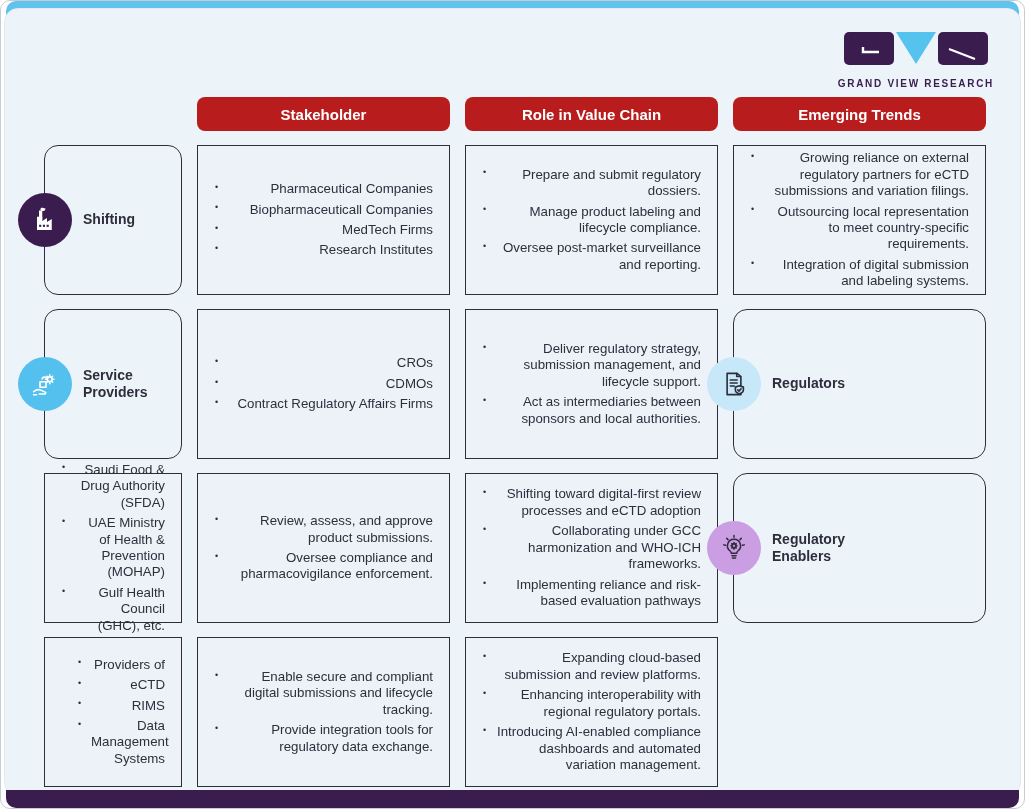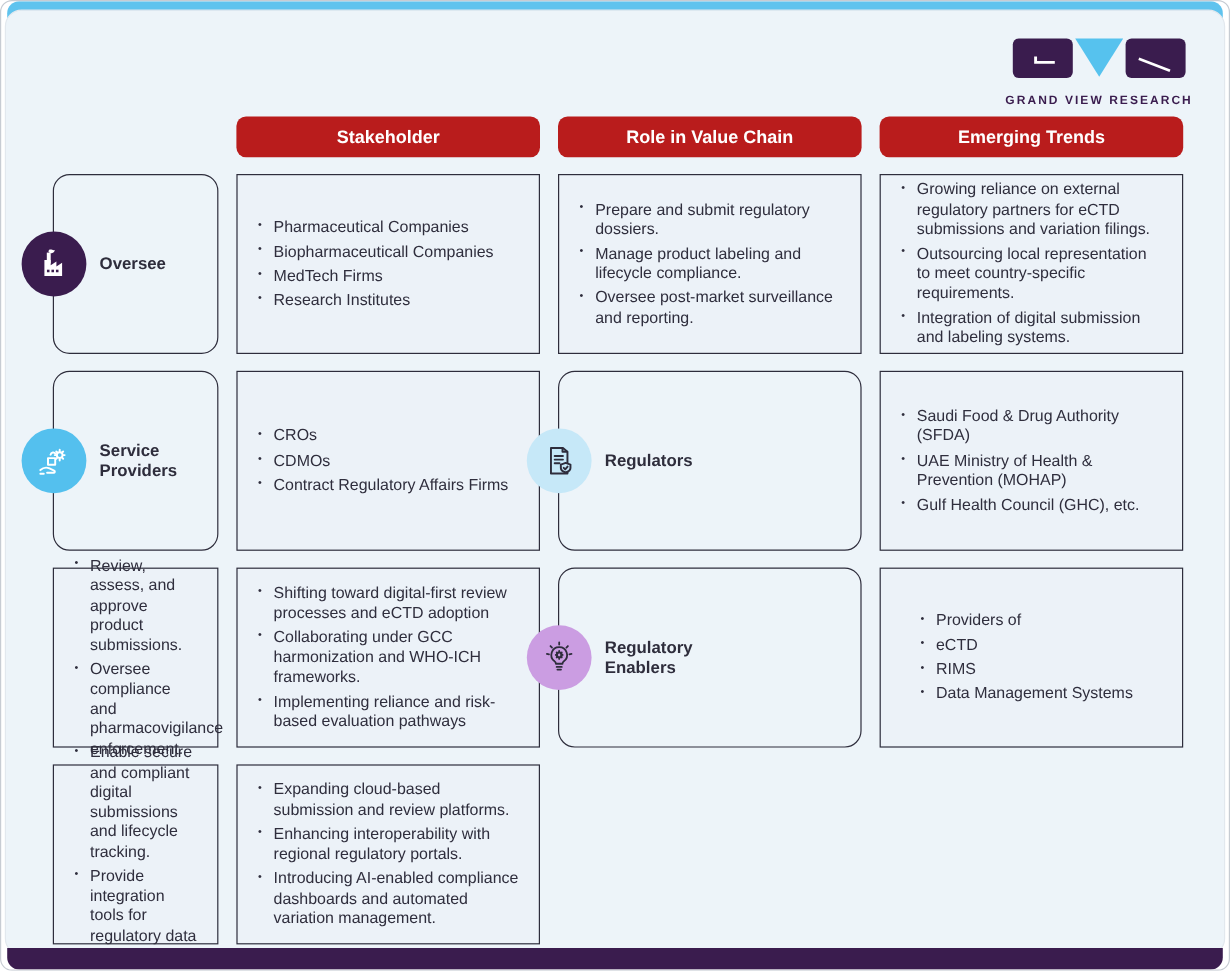--- a/index.html
+++ b/index.html
@@ -51,21 +51,21 @@
     position:absolute; left:-27px; top:50%; transform:translateY(-50%);
     width:54px; height:54px; border-radius:50%;
     display:flex; align-items:center; justify-content:center;
   }
   .purple-filled { background:#3a1c4e; }
   .blue-filled { background:#54c0ee; }
   .pale-blue-outline { background:#c6e8f8; }
   .light-purple-outline { background:#cb9de2; }
   .content-box {
     background:#ecf2f8; border:1px solid #2e2d3c;
-    display:flex; align-items:center; padding:10px 16px;
+    display:flex; align-items:center; padding:10px 16px;text-align:right;
   }
   ul.bullets { list-style:none; width:100%; }
   ul.bullets.indent-lg { padding-left:16px; }
   ul.bullets li {
     position:relative; padding-left:14px; margin:4px 0;
     font-size:13.3px; line-height:1.24; color:#2f2e3d;
   }
   ul.bullets li::before {
     content:"•"; position:absolute; left:1px; top:0.1em; font-size:9px; color:#2f2e3d;
   }
@@ -99,21 +99,21 @@
           <span class="icon-circle purple-filled">
             <svg viewBox="0 0 24 24" width="30" height="30">
               <path fill="#fff" d="M8.6 2.6c1.5-.9 2.4.5 3.9.1-.2 1-.6 1.7-1.6 2-1.2.4-2.2-.2-2.6-1z"></path>
               <rect fill="#fff" x="7.2" y="4.4" width="2.6" height="7.2"></rect>
               <path fill="#fff" d="M5.6 20V9.4h4.2v3.4l3.8-2.4v3.2l3.8-2.4V20z"></path>
               <rect fill="#3a1c4e" x="7.3" y="15.8" width="1.7" height="1.7"></rect>
               <rect fill="#3a1c4e" x="10.3" y="15.8" width="1.7" height="1.7"></rect>
               <rect fill="#3a1c4e" x="13.3" y="15.8" width="1.7" height="1.7"></rect>
             </svg>
           </span>
-          <span class="row-label-text">Oversee</span>
+          <span class="row-label-text">Shifting</span>
         </div>
         <div class="content-box">
           <ul class="bullets">
             <li>Pharmaceutical Companies</li>
             <li>Biopharmaceuticall Companies</li>
             <li>MedTech Firms</li>
             <li>Research Institutes</li>
           </ul>
         </div>
         <div class="content-box">
@@ -143,20 +143,26 @@
           </span>
           <span class="row-label-text">Service Providers</span>
         </div>
         <div class="content-box">
           <ul class="bullets">
             <li>CROs</li>
             <li>CDMOs</li>
             <li>Contract Regulatory Affairs Firms</li>
           </ul>
         </div>
+        <div class="content-box">
+          <ul class="bullets">
+            <li>Deliver regulatory strategy, submission management, and lifecycle support.</li>
+            <li>Act as intermediaries between sponsors and local authorities.</li>
+          </ul>
+        </div>
         <div class="row-label-cell">
           <span class="icon-circle pale-blue-outline">
             <svg viewBox="0 0 24 24" width="30" height="30" fill="none" stroke="#2e2d3c" stroke-width="1.3" stroke-linecap="round" stroke-linejoin="round">
               <path d="M6.5 20.5V3.5h8L17.5 6v14.5z"></path>
               <path d="M14.2 3.7V6h3"></path>
               <path d="M9 8.8h5.5M9 11.2h5.5M9 13.6h3.2"></path>
               <path d="M16.3 13.4l3.2 1.1v2.3c0 2-3.2 3-3.2 3s-3.2-1-3.2-3v-2.3z" fill="#c6e8f8"></path>
               <path d="M15 16.7l1 1 1.6-1.8"></path>
             </svg>
           </span>

